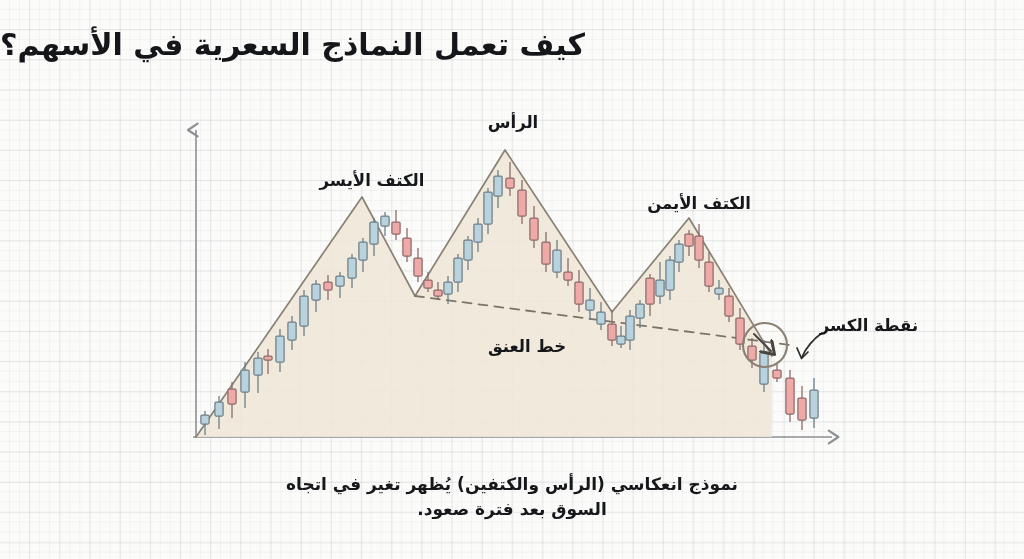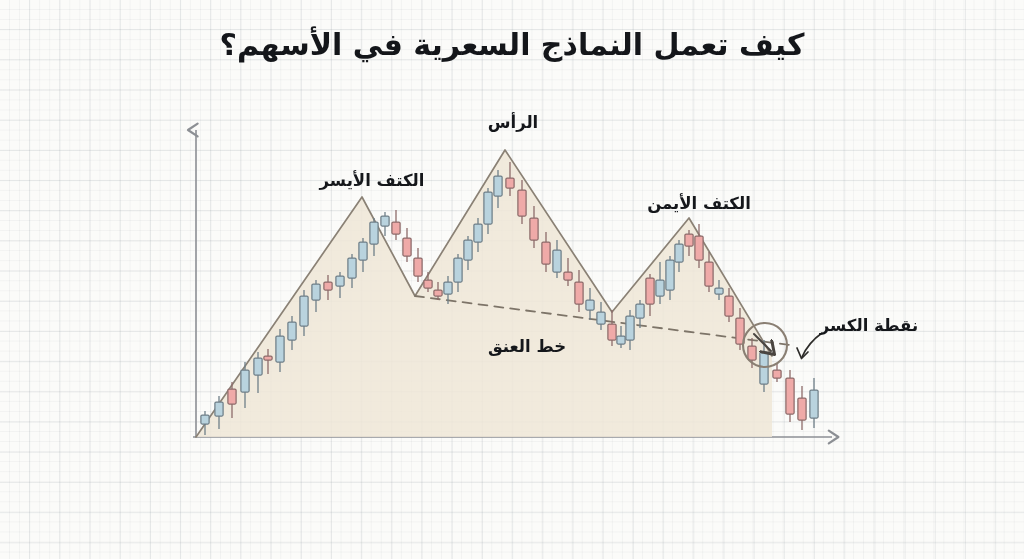--- a/index.html
+++ b/index.html
@@ -12,21 +12,21 @@
       linear-gradient(to right, rgba(140,150,160,.085) 1px, transparent 1px),
       linear-gradient(to bottom, rgba(140,150,160,.085) 1px, transparent 1px);
     background-size:30.2px 30.2px,30.2px 30.2px,10.06px 10.06px,10.06px 10.06px;
     background-position:-1px -1px,-1px -1px,-1px -1px,-1px -1px;
     font-family:"DejaVu Sans","Liberation Sans",sans-serif;
     position:relative;
   }
   #stage{position:absolute;inset:0;}
   .page-title{
     position:absolute;left:0;right:0;top:26px;
-    text-align:center;
+    text-align:left;
     font-size:30px;font-weight:700;color:#14161a;
     letter-spacing:0;line-height:1.25;
     font-family:"DejaVu Sans","Liberation Sans",sans-serif;
   }
   .caption{
     position:absolute;left:50%;transform:translateX(-50%);
     top:472px;width:470px;text-align:center;
     font-size:17px;font-weight:600;color:#15171b;line-height:1.45;
     font-family:"DejaVu Sans","Liberation Sans",sans-serif;
   }
@@ -191,13 +191,14 @@
 
     <g id="annotations">
         <text x="372" y="186" text-anchor="middle" class="ann">الكتف الأيسر</text>
         <text x="513" y="128" text-anchor="middle" class="ann">الرأس</text>
         <text x="699" y="209" text-anchor="middle" class="ann">الكتف الأيمن</text>
         <text x="527" y="352" text-anchor="middle" class="ann">خط العنق</text>
         <text x="869" y="331" text-anchor="middle" class="ann">نقطة الكسر</text>
       </g>
   </svg>
 
+  <div class="caption">نموذج انعكاسي (الرأس والكتفين) يُظهر تغير في اتجاه السوق بعد فترة صعود.</div>
 </div>
 
 </body></html>

